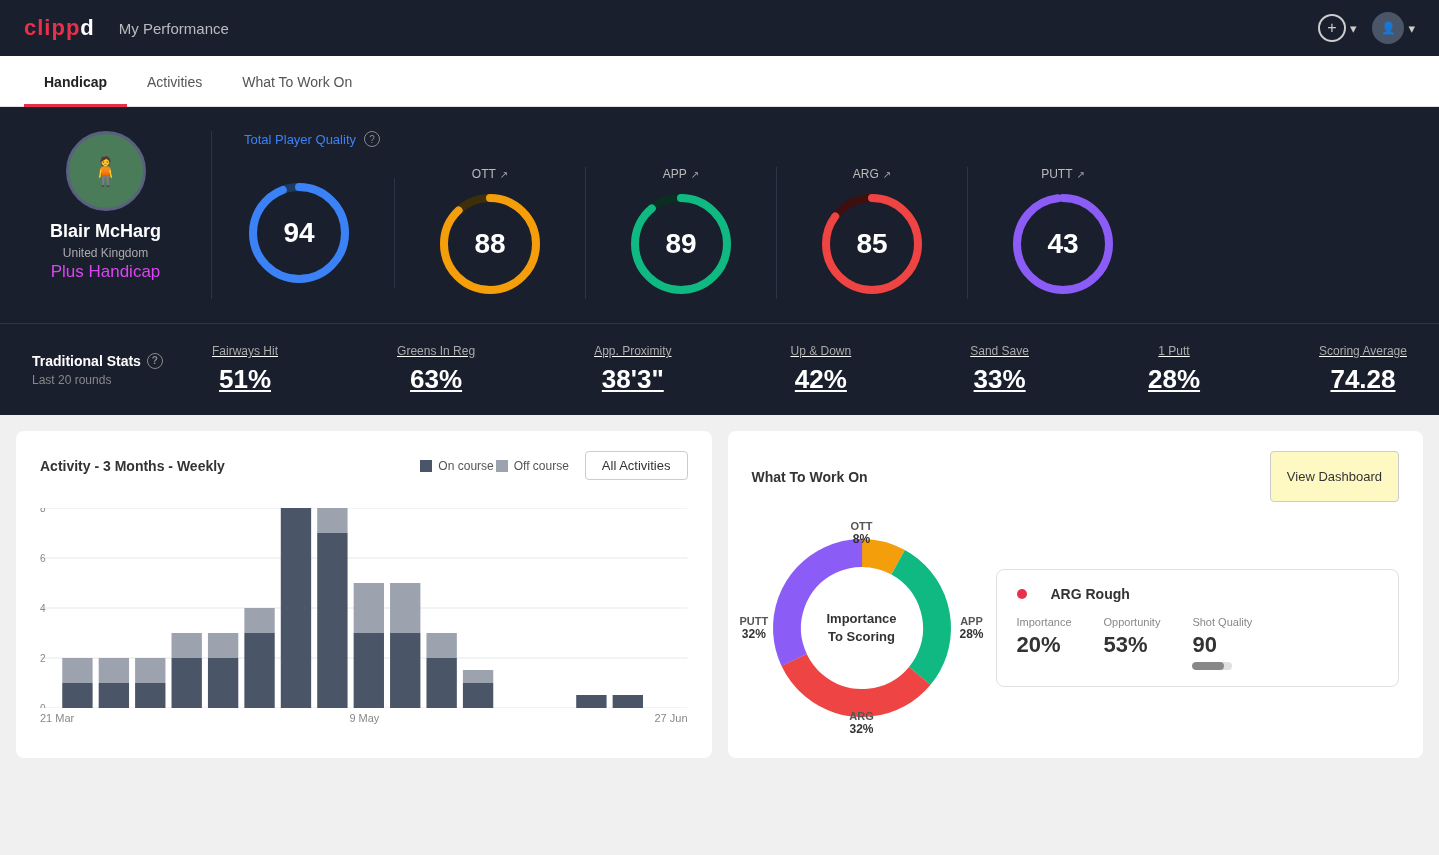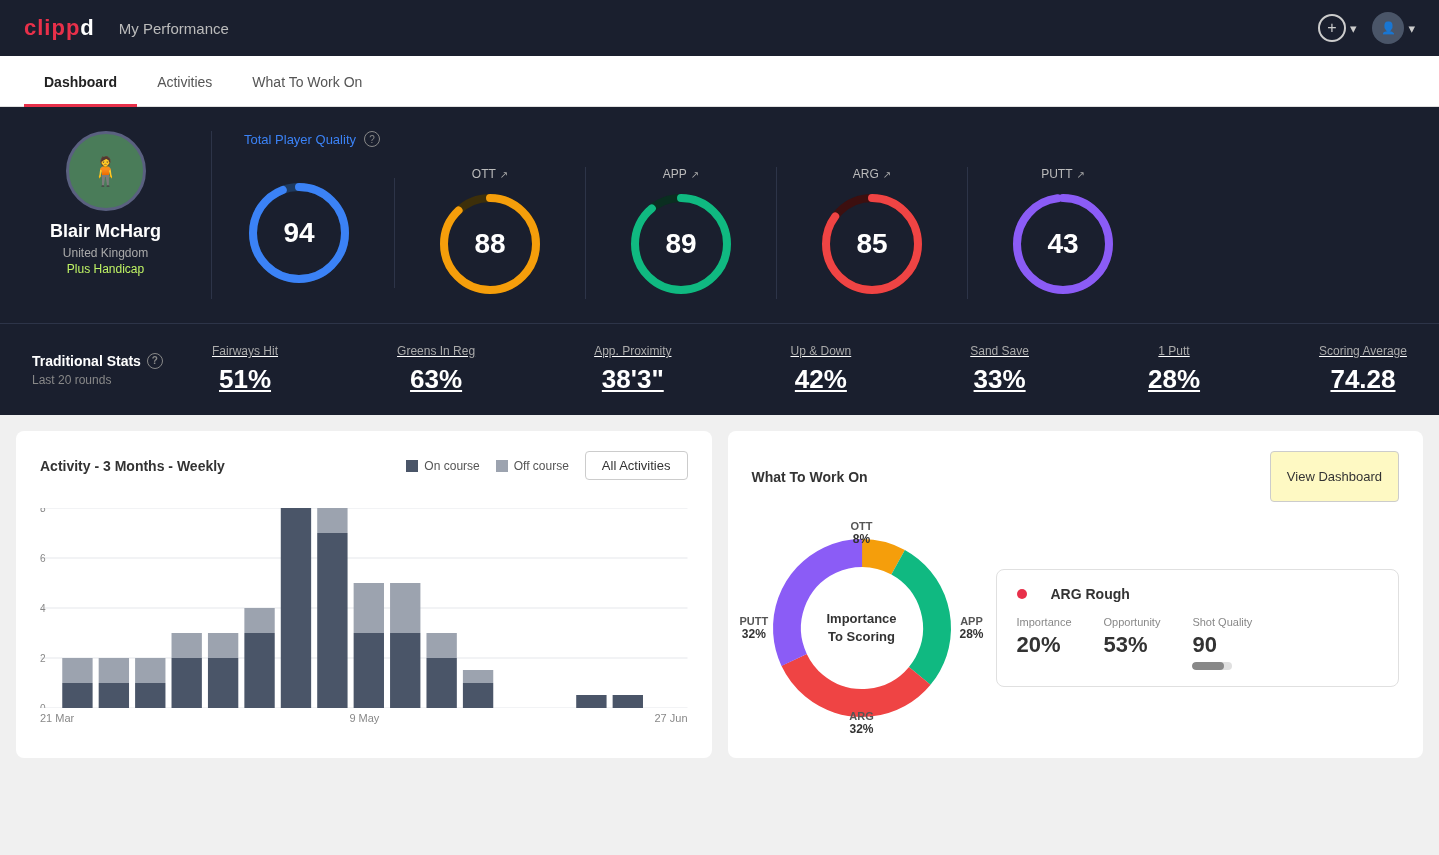--- a/index.html
+++ b/index.html
@@ -83,21 +83,21 @@
     .player-avatar {
       width: 80px; height: 80px; border-radius: 50%;
       background: #4a7c59;
       overflow: hidden;
       border: 3px solid #5a6080;
       display: flex; align-items: center; justify-content: center;
       font-size: 28px;
     }
     .player-name { font-size: 18px; font-weight: 700; margin-top: 10px; text-align: center; }
     .player-country { font-size: 12px; color: #aaa; margin-top: 4px; }
-    .player-handicap { font-size: 12px; color: #bef264; margin-top: 2px; }
+    .player-handicap { font-size: 17px; color: #d946ef; margin-top: 2px; }
 
     
     .quality-section {
       flex: 1;
       padding: 0 32px;
     }
     .quality-header {
       display: flex; align-items: center; gap: 8px; margin-bottom: 20px;
     }
     .quality-header-label { font-size: 13px; color: #3b82f6; }
@@ -169,21 +169,21 @@
       padding: 20px 24px;
       flex: 1;
       min-width: 0;
       color: #333;
     }
     .activity-header {
       display: flex; align-items: center; justify-content: space-between;
       margin-bottom: 28px;
     }
     .activity-title { font-size: 14px; font-weight: 600; color: #333; }
-    .activity-legend { display: flex; align-items: center; gap: 16px; }
+    .activity-legend { display: flex; align-items: center; gap: 2px; }
     .legend-item { display: flex; align-items: center; gap: 6px; font-size: 12px; color: #555; }
     .legend-dot { width: 12px; height: 12px; }
     .all-activities-btn {
       border: 1px solid #ccc; background: #fff; padding: 6px 16px;
       font-size: 13px; cursor: pointer; border-radius: 4px; color: #333;
     }
 
     
     .bar-chart-area {
       position: relative;
@@ -258,21 +258,21 @@
       <span>▾</span>
     </div>
     <div class="nav-icon-btn">
       <div class="avatar-circle">👤</div>
       <span>▾</span>
     </div>
   </div>
 </nav>
 
 <div class="tabs-bar">
-  <div class="tab active">Dashboard</div>
+  <div class="tab active">Handicap</div>
   <div class="tab">Activities</div>
   <div class="tab">What To Work On</div>
 </div>
 
 <div class="hero">
   <div class="player-info">
     <div class="player-avatar">🧍</div>
     <div class="player-name">Blair McHarg</div>
     <div class="player-country">United Kingdom</div>
     <div class="player-handicap">Plus Handicap</div>

